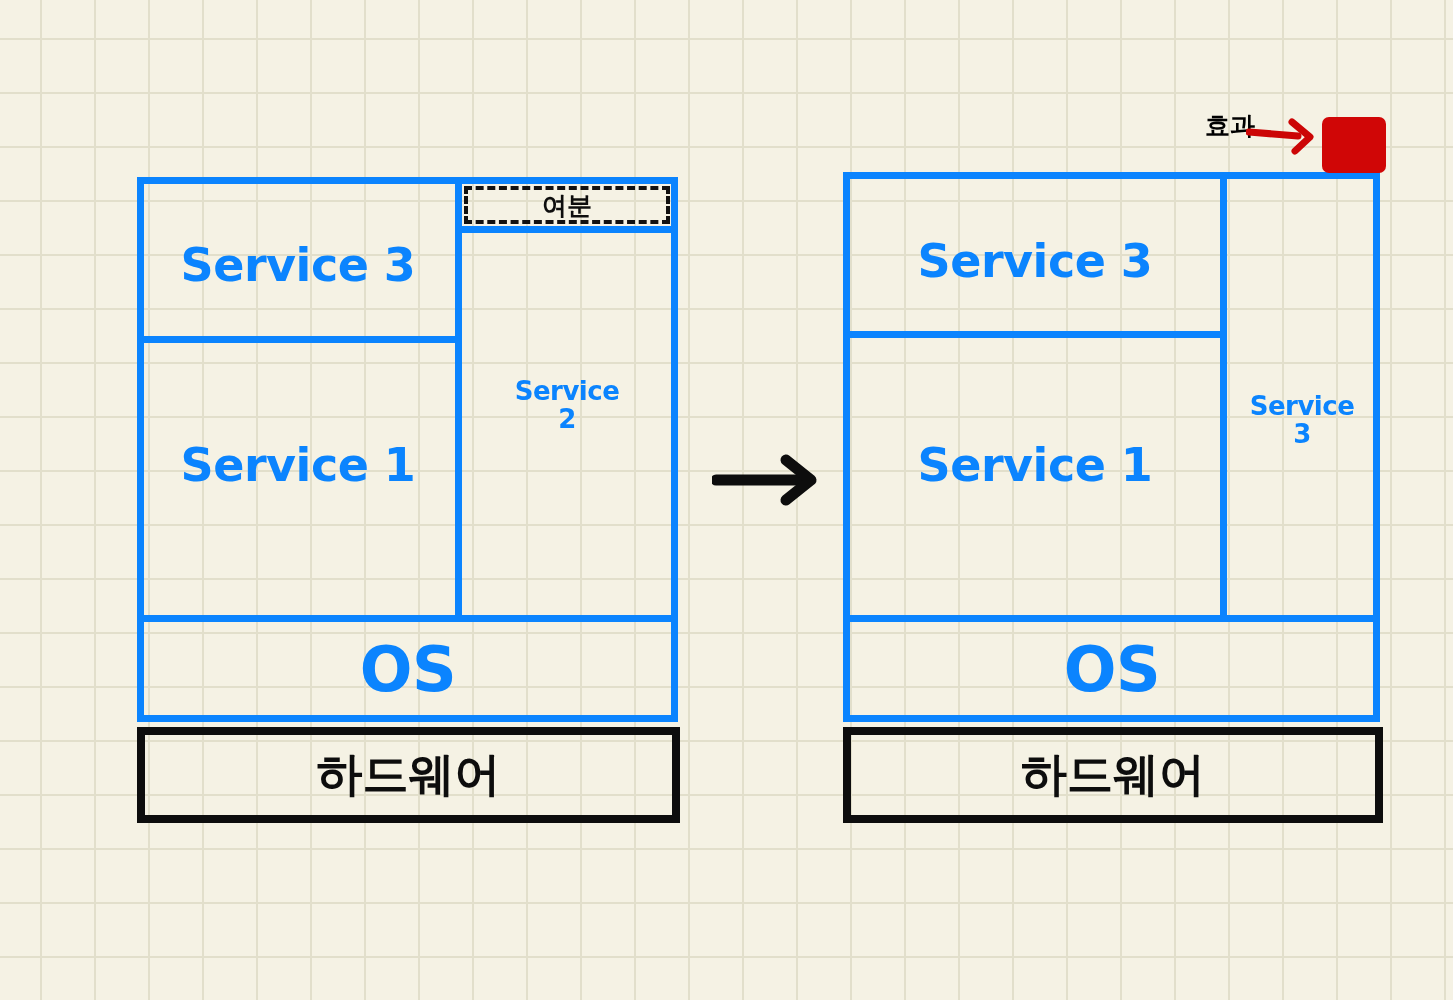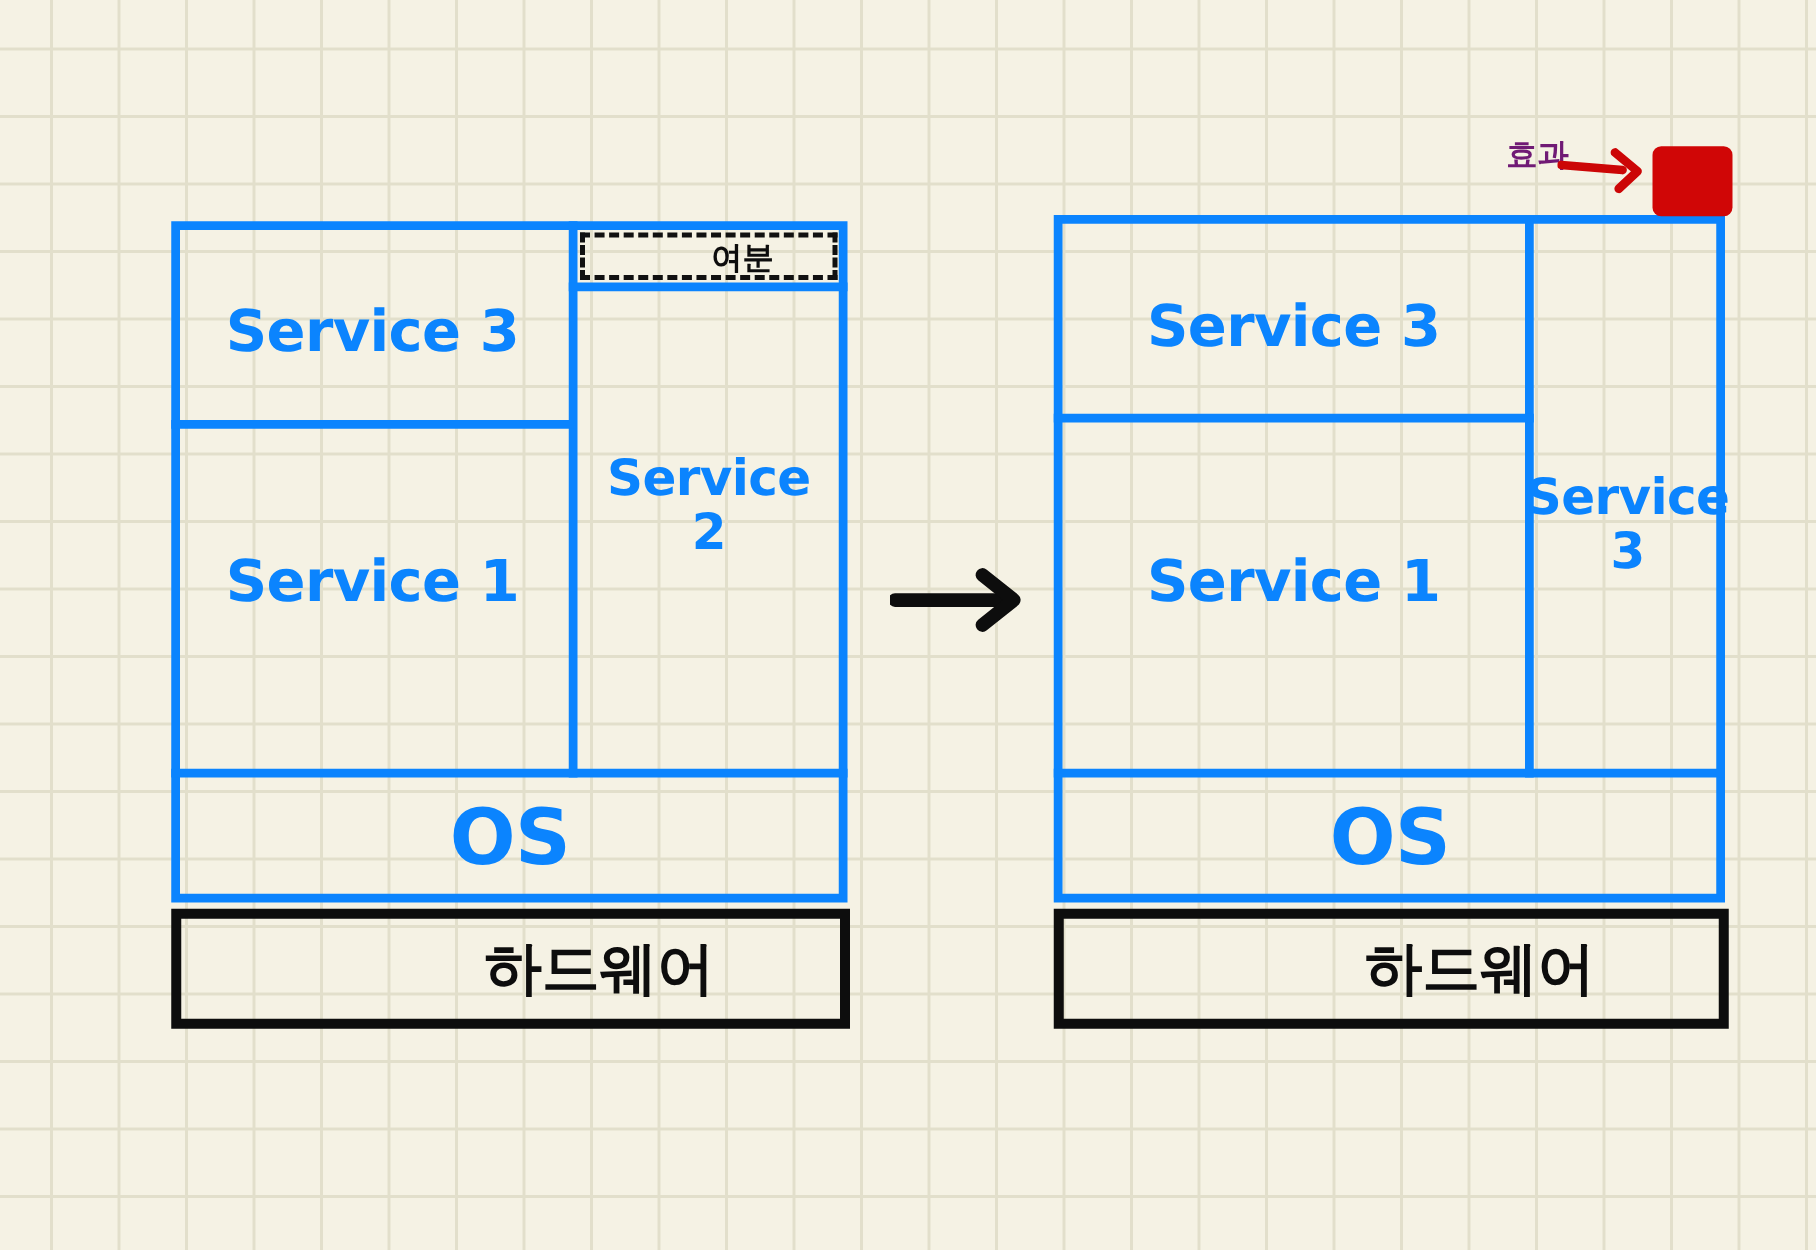--- a/index.html
+++ b/index.html
@@ -75,31 +75,30 @@
     font-weight: 700;
   }
   .lbl-blue {
     color: #0b84fe;
     font-family: "DejaVu Sans", sans-serif;
     letter-spacing: -0.5px;
   }
   .lbl-black {
     color: #0d0d0d;
     font-family: "DejaVu Sans", sans-serif;
-    padding-left: 27px;
   }
   .lbl-red {
-    color: #701a75;
-    font-family: Liberation Mono, monospace;
+    color: #000000;
+    font-family: Liberation Serif, serif;
   }
 
   .t-service   { font-size: 46px; }
-  .t-service-sm{ font-size: 40px; }
+  .t-service-sm{ font-size: 26px; }
   .t-os        { font-size: 62px; text-align: center; }
-  .t-hw        { font-size: 46px; font-weight: 800; margin-left: 44px; }
+  .t-hw        { font-size: 46px; font-weight: 800; }
   .t-spare     { font-size: 25px; font-weight: 800; }
   .t-effect    { font-size: 25px; font-weight: 800; }
 
   
   .arrow-svg { position: absolute; }
 
   
   .redsquare {
     position: absolute;
     background: #d00606;

